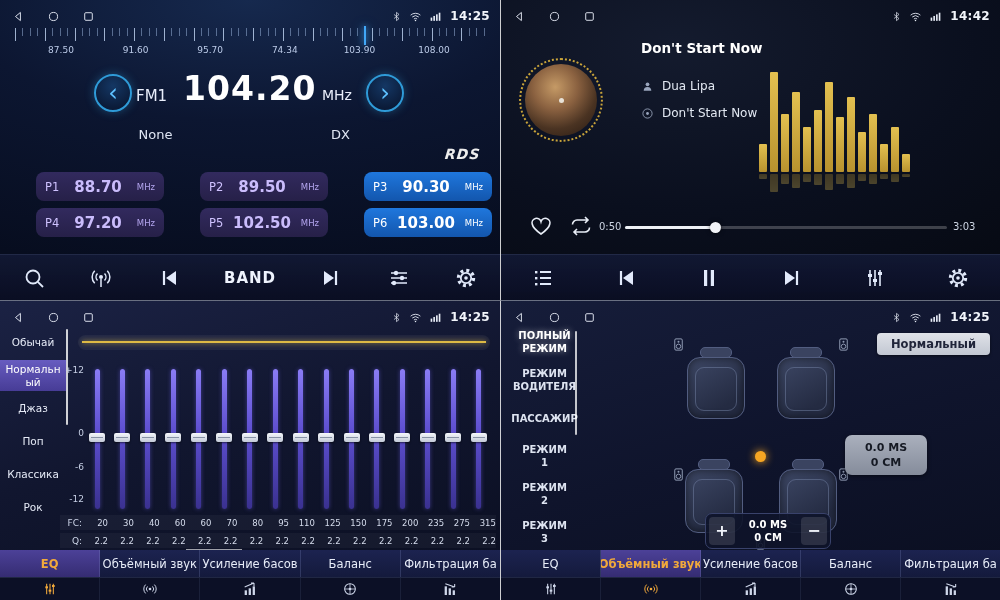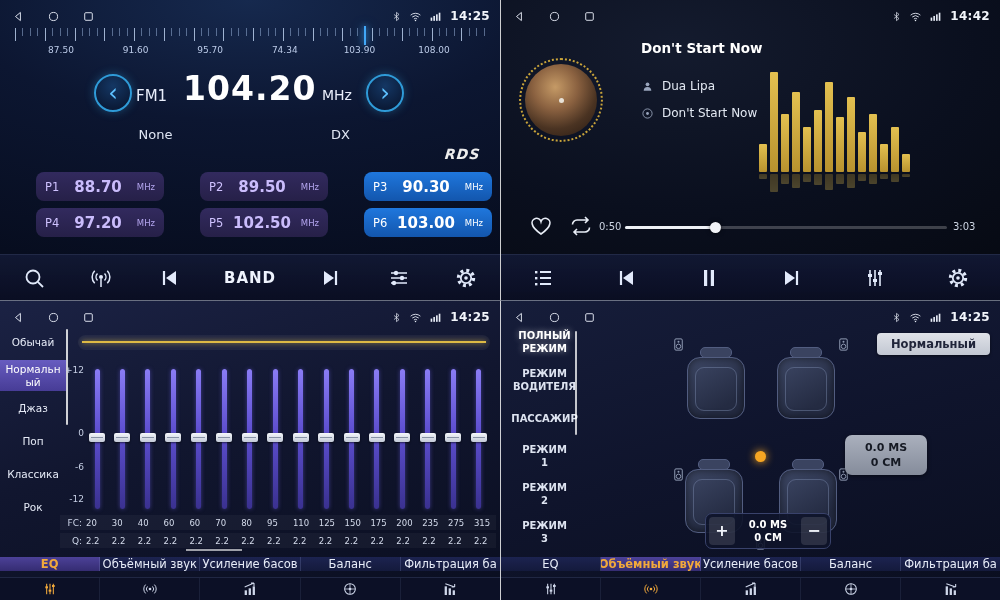--- a/index.html
+++ b/index.html
@@ -89,26 +89,26 @@
 .eq-sliders{position:absolute;left:86px;top:68px;width:404px;height:140px;display:flex;justify-content:space-between;}
 .eq-col{position:relative;width:22px;height:140px;}
 .eq-track{position:absolute;left:50%;top:0;width:5px;height:140px;margin-left:-2.5px;border-radius:3px;background:linear-gradient(180deg,#8a7cf5 0%,#5d4ecf 45%,#3a3190 100%);box-shadow:0 0 4px rgba(110,95,230,.5);}
 .eq-knob{position:absolute;left:50%;top:64px;width:16px;height:9px;margin-left:-8px;border-radius:2px;background:linear-gradient(180deg,#f5f7fb,#c3cad8);box-shadow:0 1px 2px rgba(0,0,0,.6);}
 .eq-knob::after{content:"";position:absolute;left:2px;right:2px;top:4px;height:1px;background:#8892a6;}
 .eq-fc-row,.eq-q-row{position:absolute;left:60px;right:4px;height:15px;display:flex;align-items:center;background:rgba(255,255,255,.04);}
 .eq-fc-row{top:214px;}
 .eq-q-row{top:232px;}
 .rowlab{width:24px;font-size:9px;color:#cdd5e8;text-align:right;padding-right:2px;}
 .cells{flex:1;display:flex;justify-content:space-between;margin-left:2px;}
-.cells .cell{width:22px;text-align:left;font-size:8.5px;color:#d5dcec;}
+.cells .cell{width:22px;text-align:right;font-size:8.5px;color:#d5dcec;}
 .eq-hscroll{position:absolute;left:186px;top:248px;width:56px;height:2px;background:rgba(255,255,255,.6);}
 
 
 .audio-tabs{position:absolute;left:0;right:0;bottom:0;height:50px;}
-.tab-labels{display:flex;height:27px;align-items:center;}
+.tab-labels{display:flex;height:27px;}
 .tab-cell{flex:1;display:flex;align-items:center;justify-content:center;font-size:11.5px;color:#e7ecf8;border-right:1px solid rgba(130,145,200,.25);overflow:hidden;white-space:nowrap;background:linear-gradient(180deg,#1c2350,#141a3c);}
 .tab-cell:last-child{border-right:none;}
 .tab-cell.active{background:linear-gradient(180deg,#4c4198,#352c72);color:#f2a93b;font-weight:bold;}
 .tab-icons{display:flex;height:23px;background:#0c1026;border-top:1px solid rgba(130,145,200,.18);}
 .icon-cell{flex:1;display:flex;align-items:center;justify-content:center;color:#cfd7ea;border-right:1px solid rgba(130,145,200,.12);}
 .icon-cell:last-child{border-right:none;}
 .icon-cell svg{width:16px;height:16px;}
 .icon-cell.active{color:#f2a93b;}
 
 

